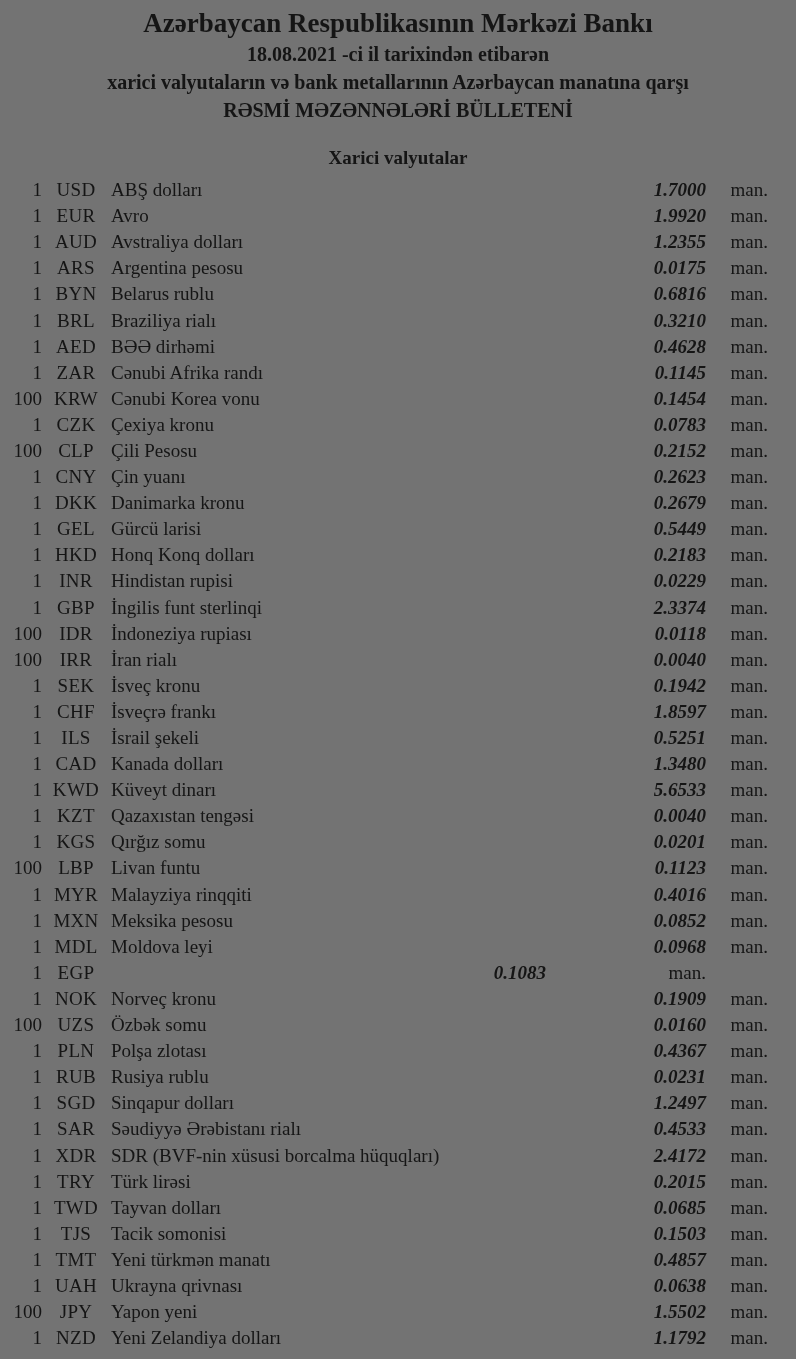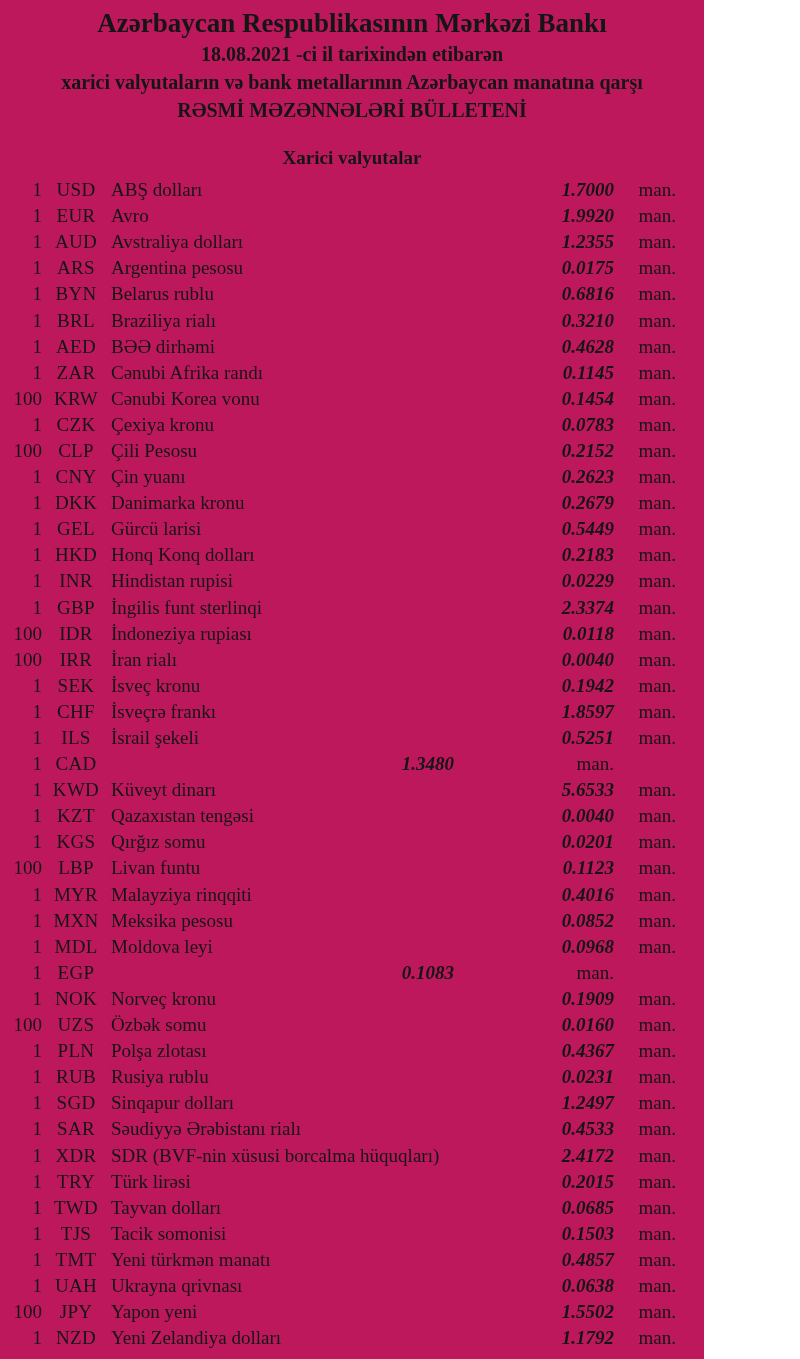--- a/index.html
+++ b/index.html
@@ -2,23 +2,23 @@
 <html><head>
 <meta charset="utf-8">
 <style>
   html, body {
     margin: 0;
     padding: 0;
     background: #ffffff;
   }
   .page {
     position: relative;
-    width: 704px;
+    width: 796px;
     height: 1359px;
-    background: #be185d;
+    background: #737373;
     color: #151515;
     font-family: "Liberation Serif", "DejaVu Serif", serif;
     overflow: hidden;
   }
   .hdr-title {
     text-align: center;
     font-weight: 700;
     font-size: 27px;
     line-height: 33px;
     margin-top: 7px;
@@ -241,20 +241,21 @@
     <span class="qty">1</span>
     <span class="code">ILS</span>
     <span class="name">İsrail şekeli</span>
     <span class="rate">0.5251</span>
     <span class="man">man.</span>
   </div>
 
   <div class="row">
     <span class="qty">1</span>
     <span class="code">CAD</span>
+    <span class="name">Kanada dolları</span>
     <span class="rate">1.3480</span>
     <span class="man">man.</span>
   </div>
 
   <div class="row">
     <span class="qty">1</span>
     <span class="code">KWD</span>
     <span class="name">Küveyt dinarı</span>
     <span class="rate">5.6533</span>
     <span class="man">man.</span>

